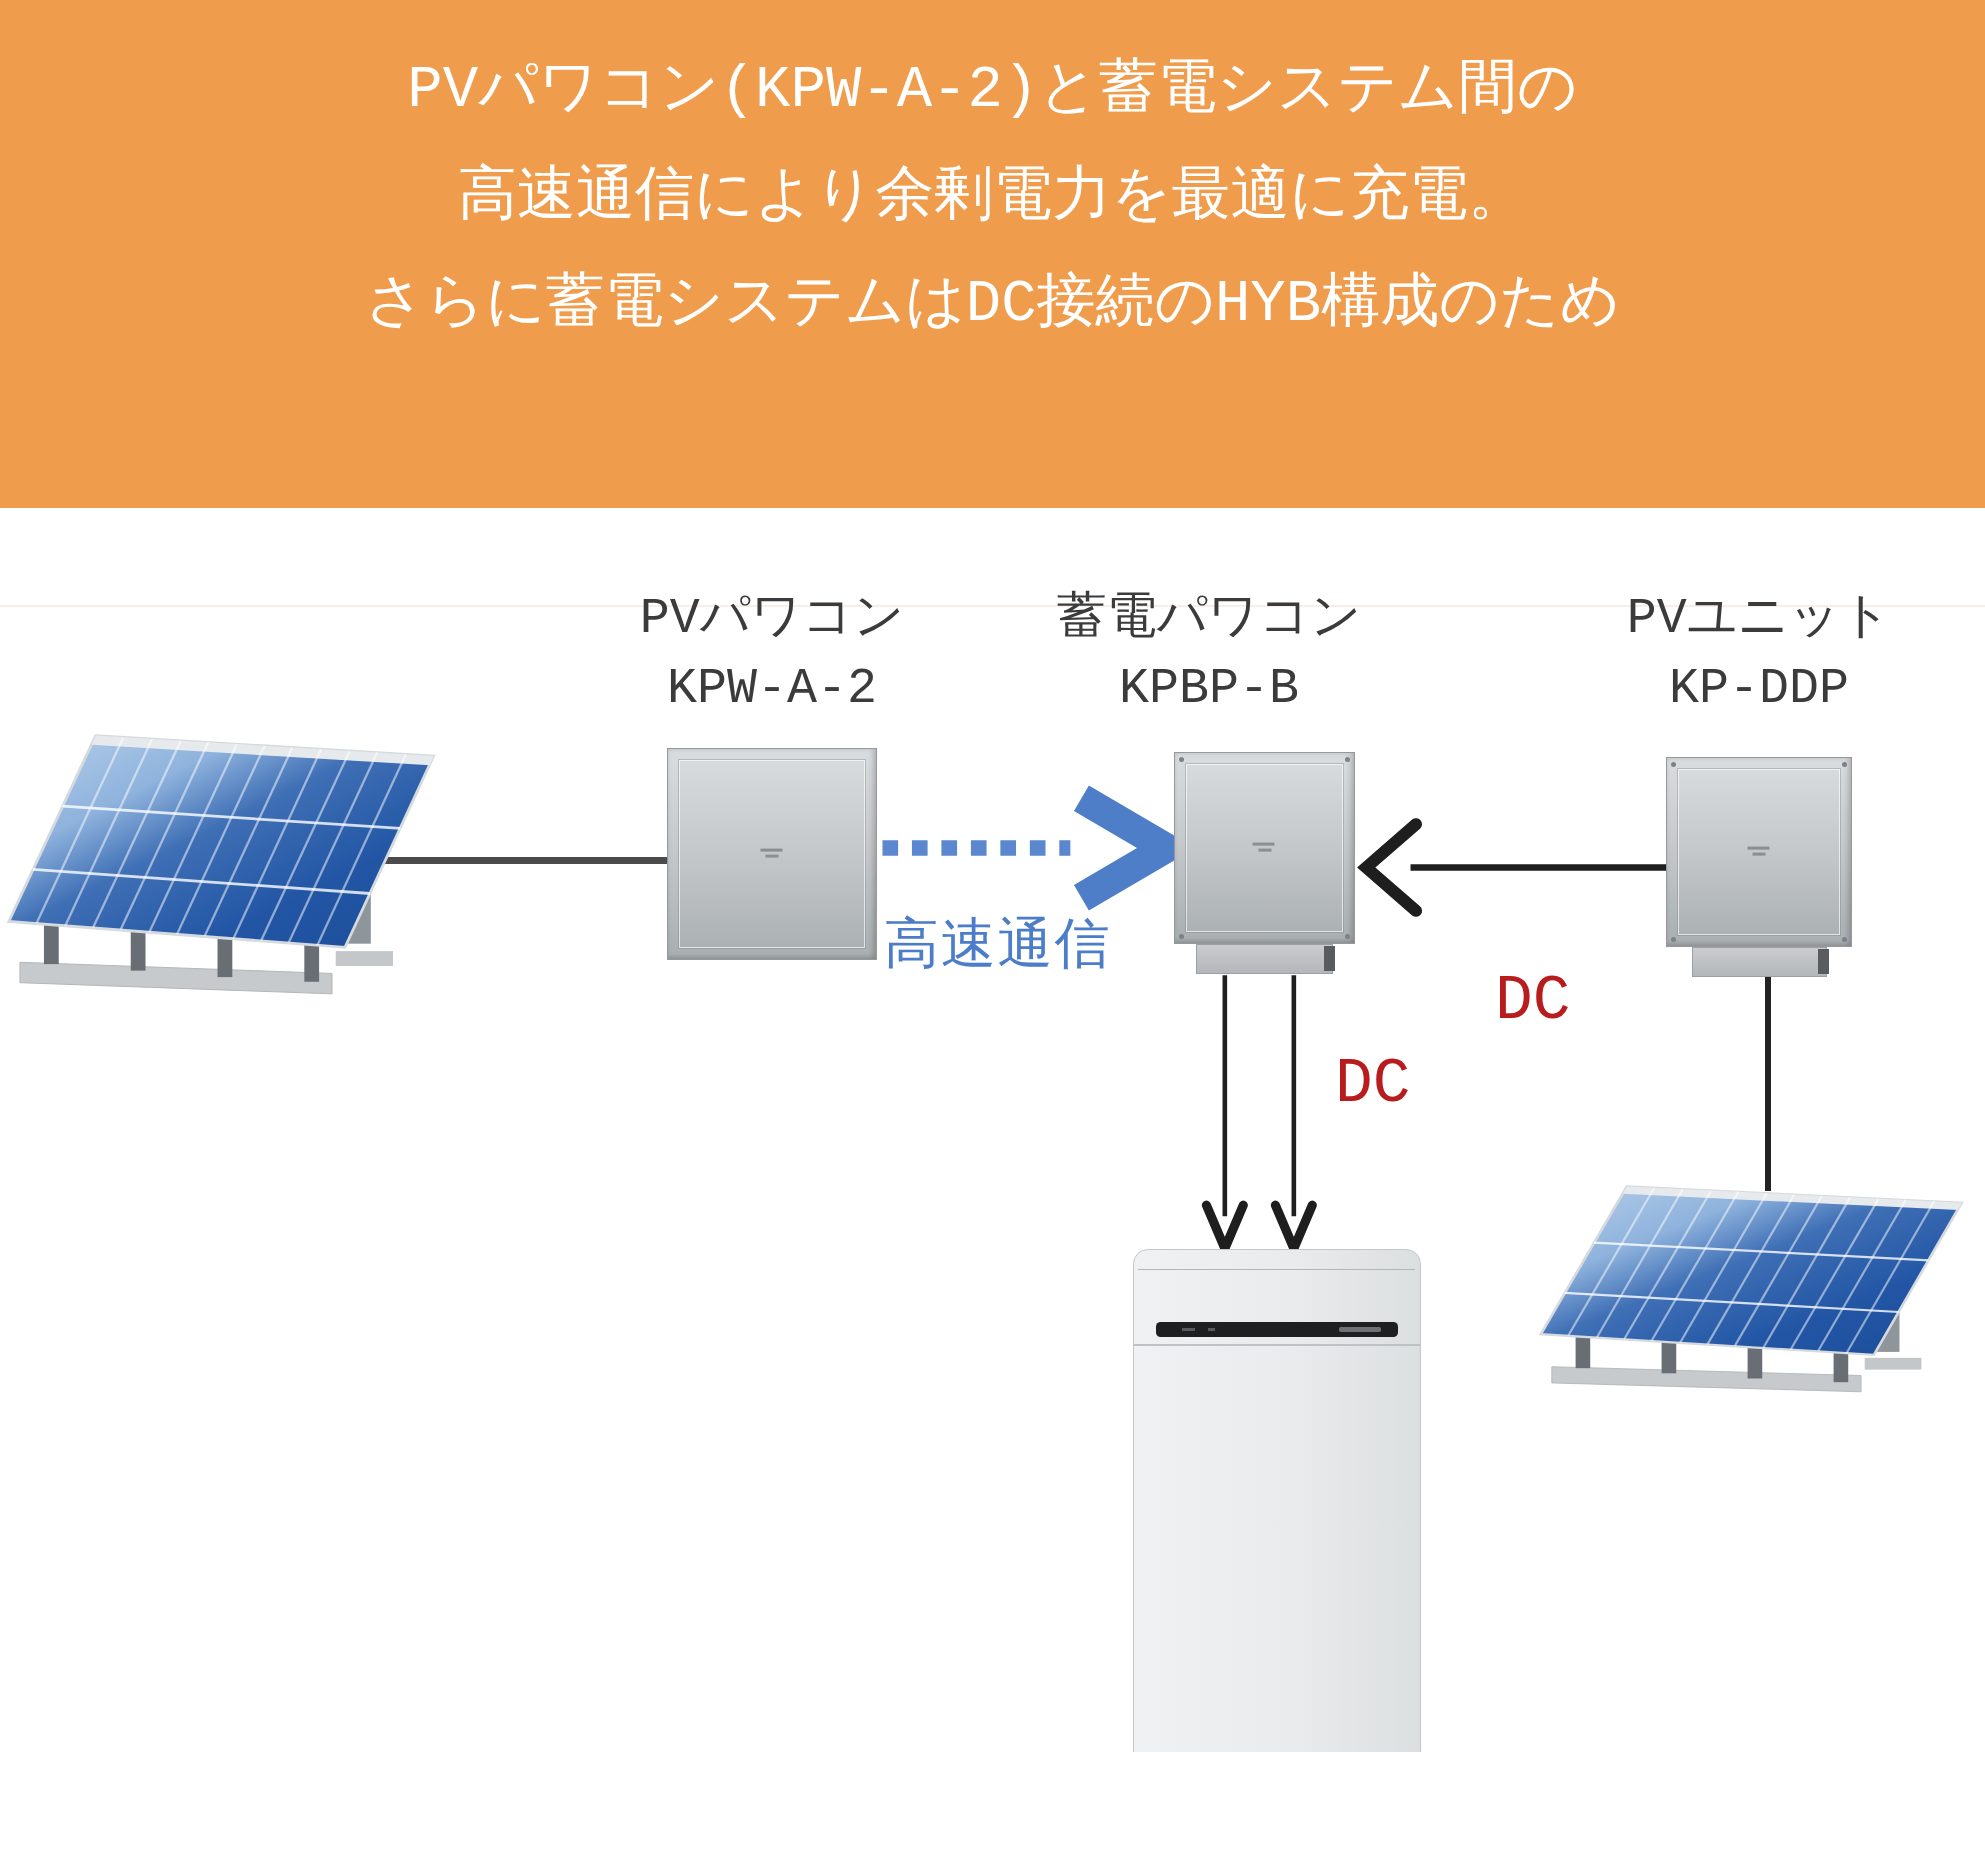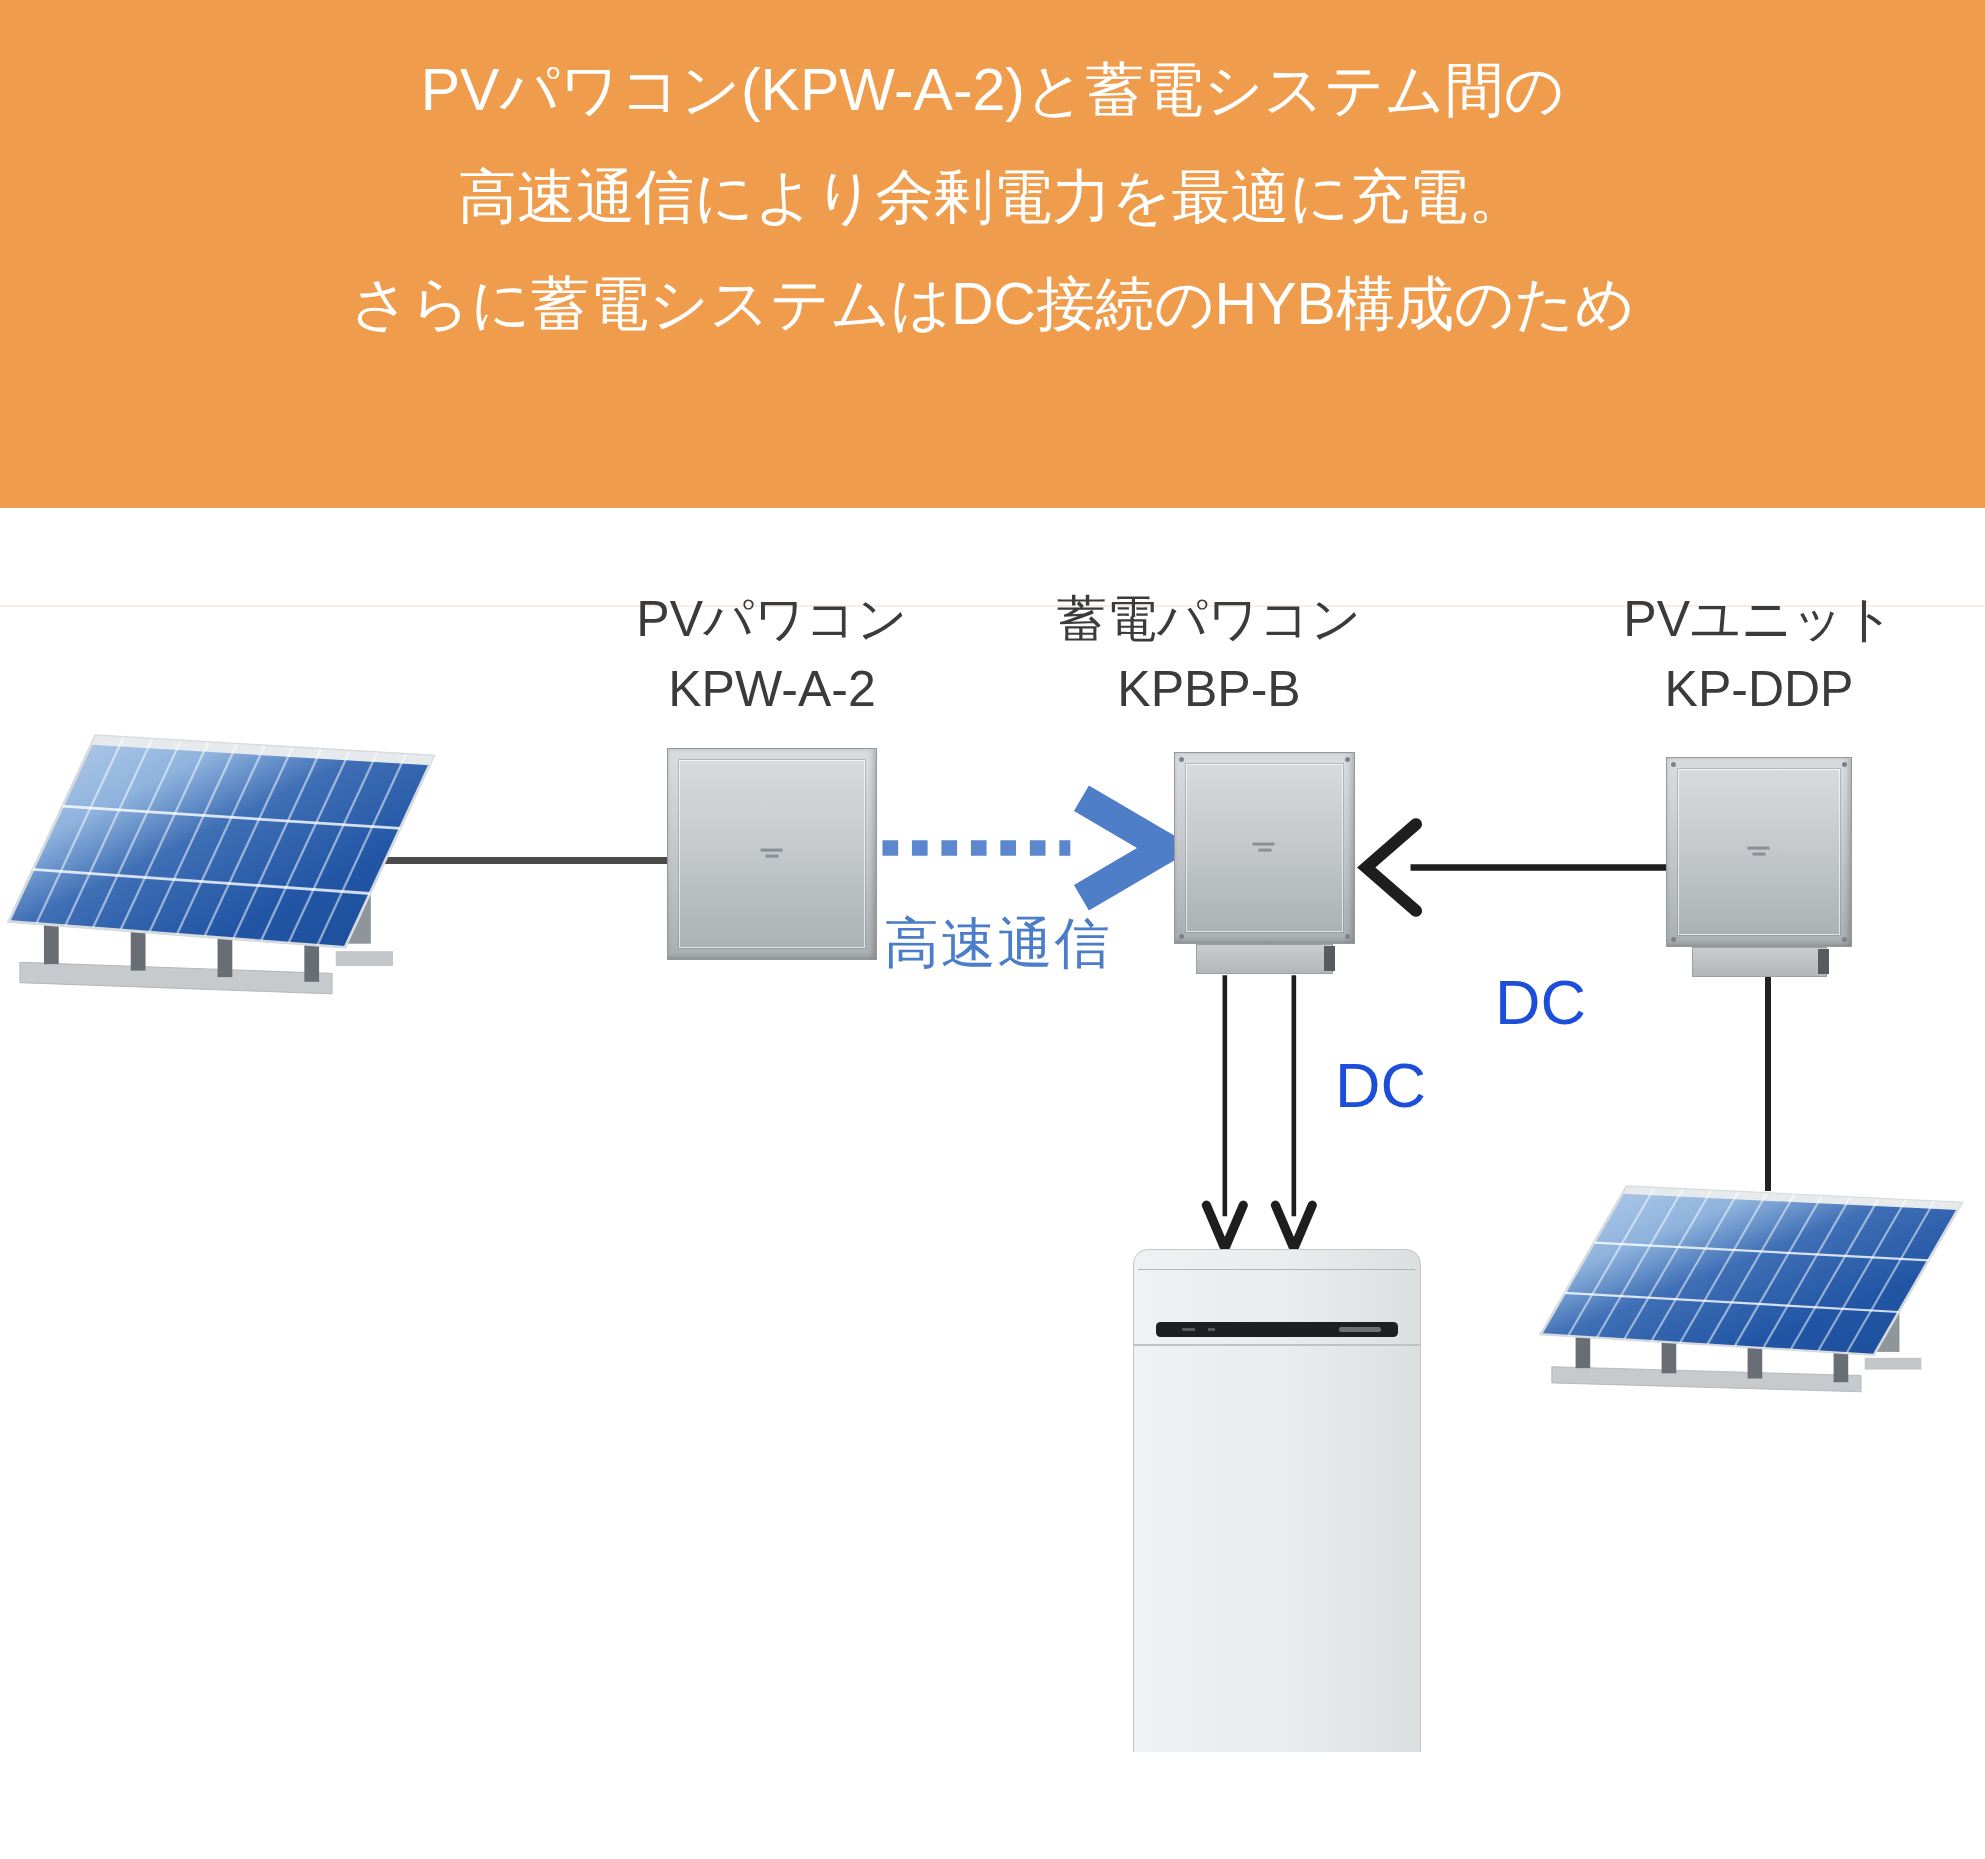--- a/index.html
+++ b/index.html
@@ -1,18 +1,18 @@
 <!DOCTYPE html>
 <html style="font-size:14.8px"><head>
 <meta charset="utf-8">
 <style>
   html,body{margin:0;padding:0;background:#ffffff;}
   .page{
     position:relative;width:1985px;height:1752px;overflow:hidden;background:#ffffff;
-    font-family:Liberation Sans, sans-serif;
+    font-family:Liberation Mono, monospace;
   }
   
   .banner{
     position:absolute;left:0;top:0;width:1985px;height:508px;
     background:#EF9D4D;color:#ffffff;text-align:center;
     padding-top:37px;box-sizing:border-box;
   }
   .banner-line{font-size:59px;line-height:107px;white-space:nowrap;}
   
   .diagram{position:absolute;left:0;top:508px;width:1985px;height:1352px;background:#ffffff;margin-top:32px;}
@@ -55,21 +55,21 @@
   .base-pu{left:1692px;top:407px;width:135px;height:29.5px;}
   .base-stub{position:absolute;right:-2.8px;top:0.9px;width:11px;height:25px;background:#585c5f;}
   
   .comm-arrow{position:absolute;left:875px;top:238px;width:306px;height:140px;}
   .comm-label{
     position:absolute;left:884px;top:367px;width:258px;
     color:#4B7DC8;font-size:55px;letter-spacing:1.8px;white-space:nowrap;
   }
   .harrow{position:absolute;left:1357px;top:273px;width:310px;height:109px;}
   .varrows{position:absolute;left:1200px;top:435px;width:138px;height:281px;}
-  .dc-label{position:absolute;color:#1d4ed8;font-size:63px;white-space:nowrap;}
+  .dc-label{position:absolute;color:#b91c1c;font-size:63px;white-space:nowrap;}
   .dc-h{left:1495px;top:426px;}
   .dc-v{left:1335px;top:509px;}
   
   .battery{
     position:absolute;left:1133px;top:709px;width:288px;height:569px;
     background:linear-gradient(90deg,#f0f1f2 0%,#e9ebec 55%,#dcdfe0 100%);
     border:0.9px solid #c3c7c9;border-radius:14.8px 14.8px 9.2px 9.2px;box-sizing:border-box;
   }
   .bat-capline{position:absolute;left:3.7px;top:18.5px;width:277px;height:1.8px;background:#b2b6b8;}
   .bat-slot{position:absolute;left:22px;top:72px;width:242px;height:14.8px;background:#1d1f21;border-radius:4.6px;}

